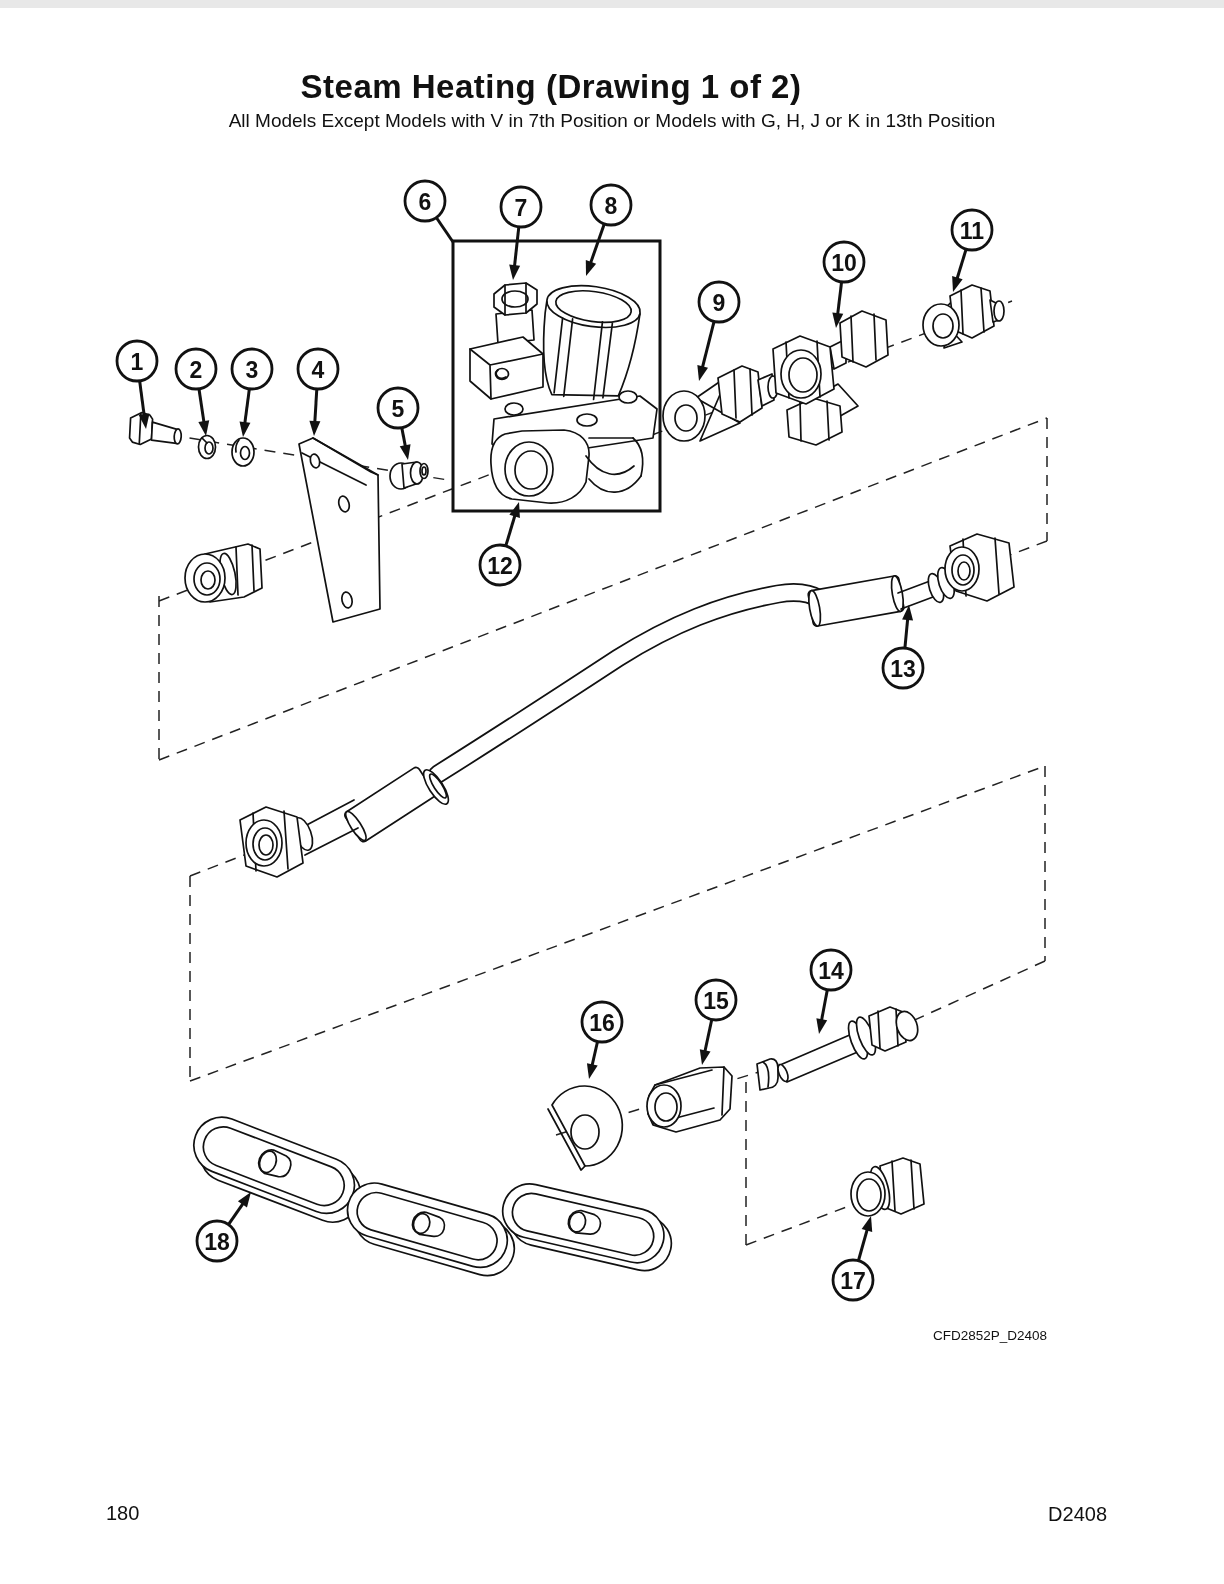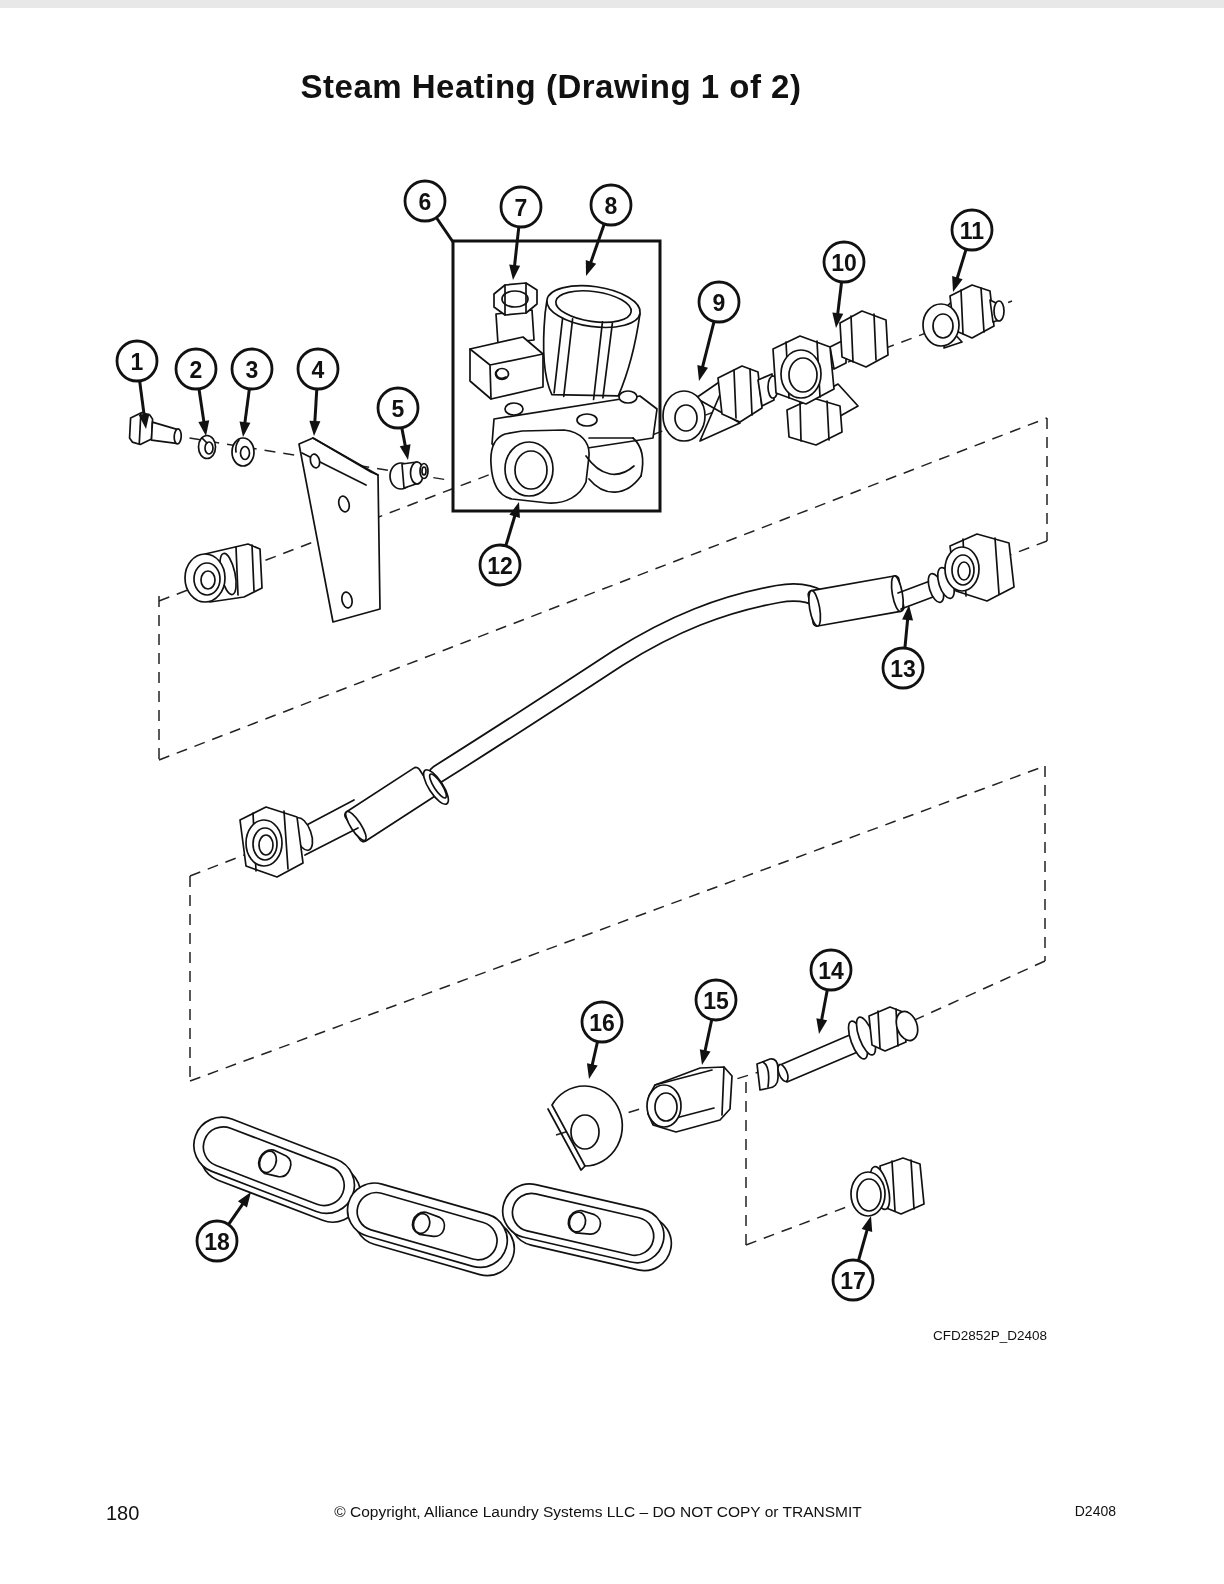--- a/index.html
+++ b/index.html
@@ -11,41 +11,42 @@
   .title{
     position:absolute;top:60px;left:551px;transform:translateX(-50%);
     font-size:33px;font-weight:bold;white-space:nowrap;letter-spacing:0.5px;
   }
   .subtitle{
     position:absolute;top:102px;left:612px;transform:translateX(-50%);
     font-size:19px;white-space:nowrap;
   }
   .footer-page{position:absolute;top:1494px;left:106px;font-size:20px;}
   .footer-copy{position:absolute;top:1495px;left:598px;transform:translateX(-50%);font-size:15.5px;white-space:nowrap;}
-  .footer-code{position:absolute;top:1495px;right:108px;font-size:14px;}
+  .footer-code{position:absolute;top:1495px;right:117px;font-size:20px;}
   svg.diagram{position:absolute;left:0;top:0;}
   .ln{fill:none;stroke:#111;stroke-width:1.7;stroke-linecap:round;stroke-linejoin:round;}
   .wh{fill:#fff;stroke:#111;stroke-width:1.7;stroke-linejoin:round;stroke-linecap:round;}
   .dash{fill:none;stroke:#222;stroke-width:1.5;stroke-dasharray:11 8;}
   .boxline{fill:none;stroke:#111;stroke-width:3;}
   .hose-outer{fill:none;stroke:#111;stroke-width:19;stroke-linecap:round;}
   .hose-inner{fill:none;stroke:#fff;stroke-width:15.5;stroke-linecap:round;}
   .callout-circle{fill:#fff;stroke:#111;stroke-width:2.8;}
   .callout-num{font-family:"Liberation Sans",sans-serif;font-weight:bold;font-size:23px;
     text-anchor:middle;dominant-baseline:central;fill:#111;}
   .arrow-line{stroke:#111;stroke-width:3;fill:none;}
   .arrow-head{fill:#111;stroke:none;}
   .code-label{font-family:"Liberation Sans",sans-serif;font-size:13.5px;fill:#111;}
 </style>
 </head>
 <body>
 
 <div class="page">
 
   <div class="title">Steam Heating (Drawing 1 of 2)</div>
+  <div class="subtitle">All Models Except Models with V in 7th Position or Models with G, H, J or K in 13th Position</div>
 
   <svg class="diagram" width="1224" height="1584" viewBox="0 0 1224 1584" xmlns="http://www.w3.org/2000/svg">
 
     <g>
       <path class="dash" d="M152,424 L448,472"></path>
       <path class="dash" d="M159,593 L512,458"></path>
       <path class="dash" d="M159,588 L159,752"></path>
       <path class="dash" d="M159,752 L1047,410"></path>
       <path class="dash" d="M1047,410 L1047,533"></path>
       <path class="dash" d="M1047,533 L986,556"></path>
@@ -373,15 +374,14 @@
           <polygon points="251,1184 246.9675114016584,1199.459270219006 237.93004215215277,1193.1883731887367" class="arrow-head"></polygon>
           <circle cx="217" cy="1233" r="20" class="callout-circle"></circle>
           <text x="217" y="1234" class="callout-num">18</text>
         </g>
       </g>
 
     <text class="code-label" x="1047" y="1332" text-anchor="end">CFD2852P_D2408</text>
   </svg>
 
   <div class="footer-page">180</div>
-  <div class="footer-copy">© Copyright, Alliance Laundry Systems LLC – DO NOT COPY or TRANSMIT</div>
   <div class="footer-code">D2408</div>
 </div>
 
 </body></html>

